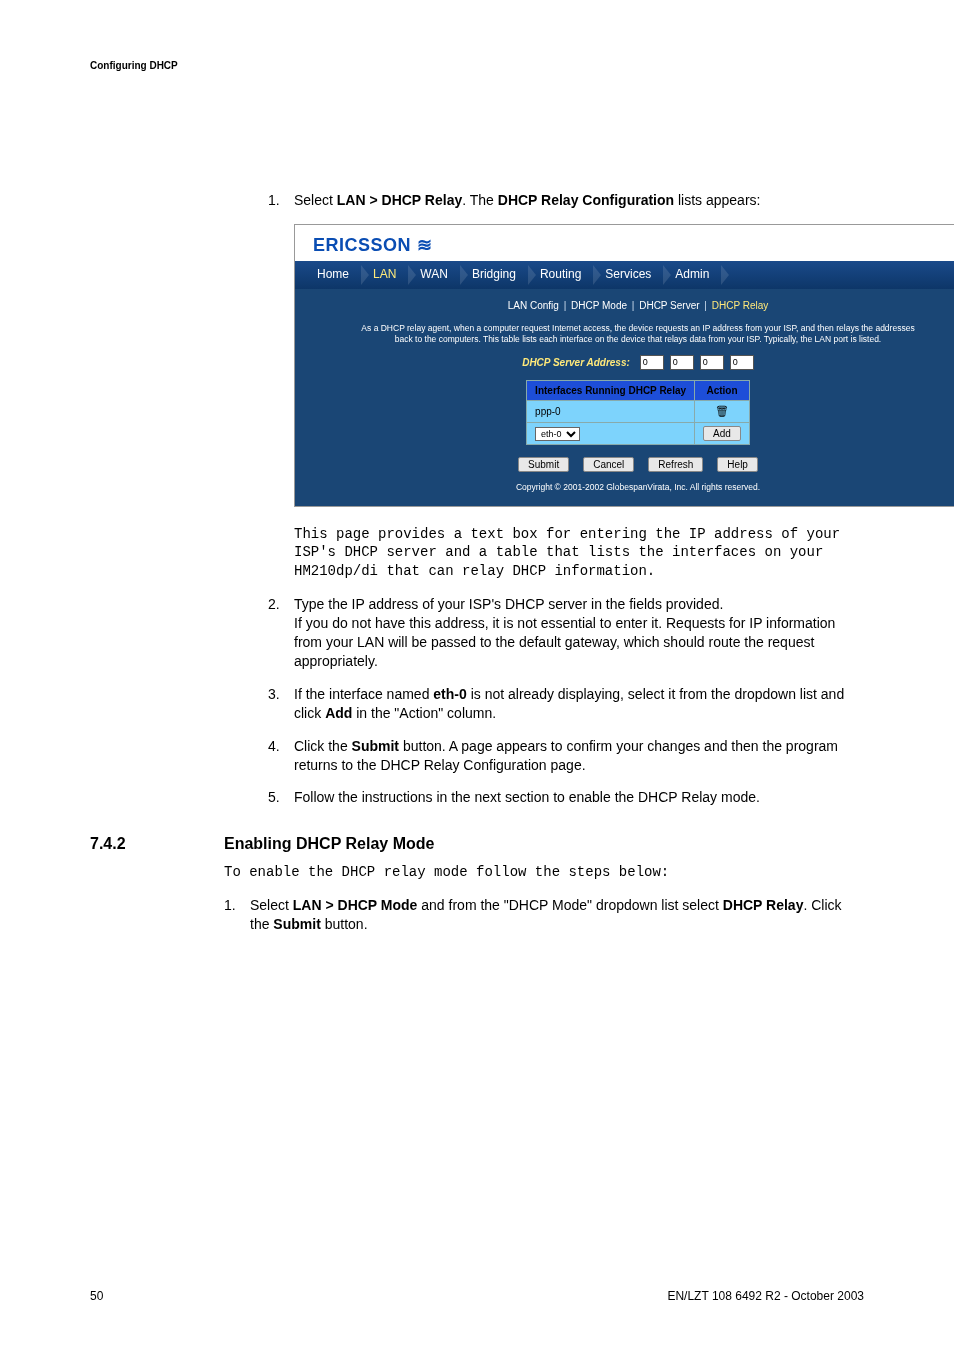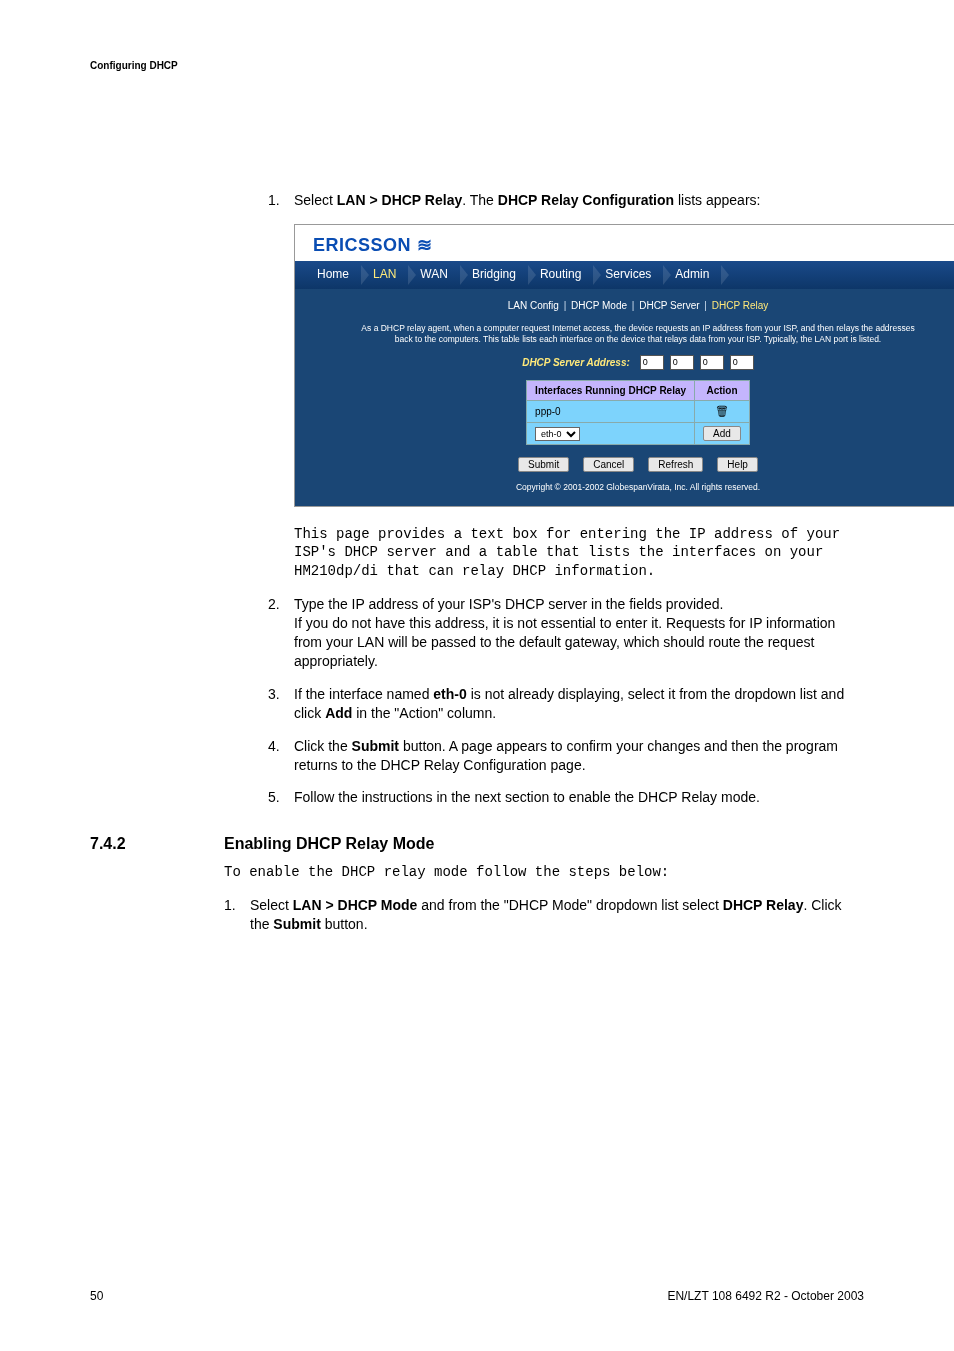--- a/index.html
+++ b/index.html
@@ -138,21 +138,21 @@
     text-align: left;
   }
   .ss-table {
     margin: 0 auto 12px auto;
     border-collapse: collapse;
     background: #fff;
     color: #000;
     font-size: 10px;
   }
   .ss-table th {
-    background: #c4b5fd;
+    background: #1d4ed8;
     border: 1px solid #8aa;
     padding: 3px 8px;
     font-weight: bold;
     text-align: center;
   }
   .ss-table td {
     border: 1px solid #8aa;
     padding: 3px 8px;
     text-align: left;
     background: #7dd3fc;

